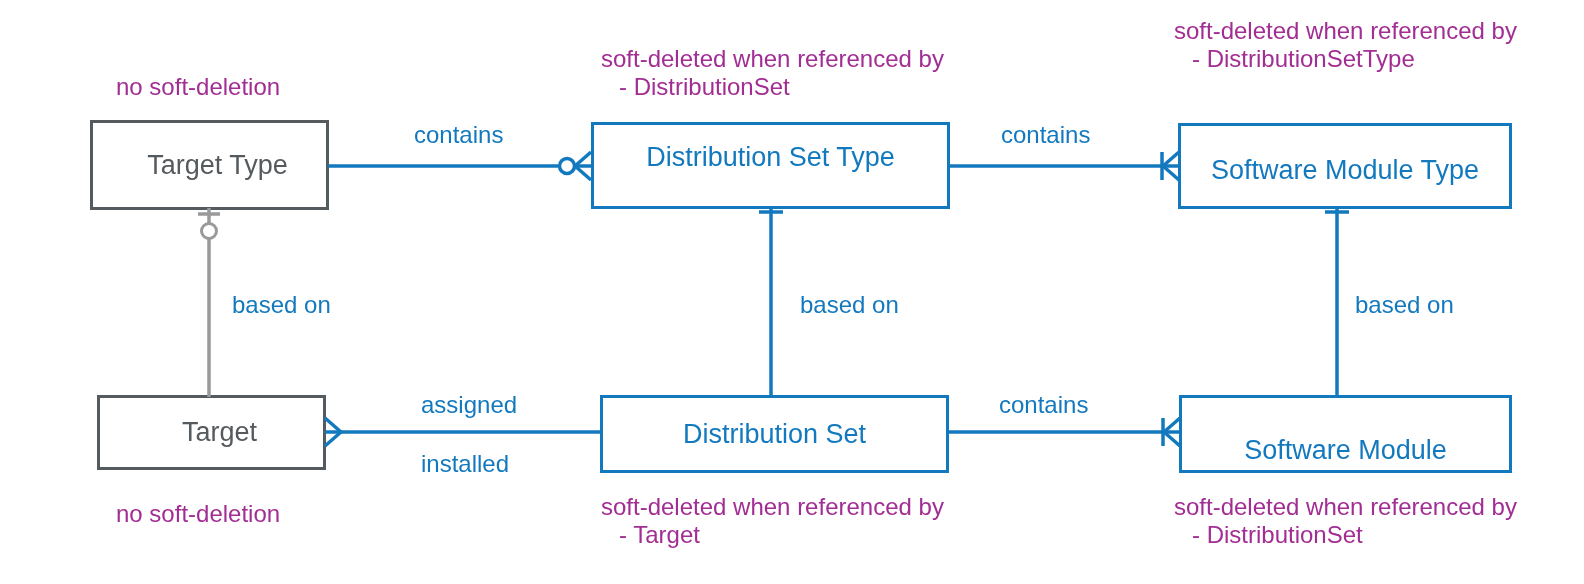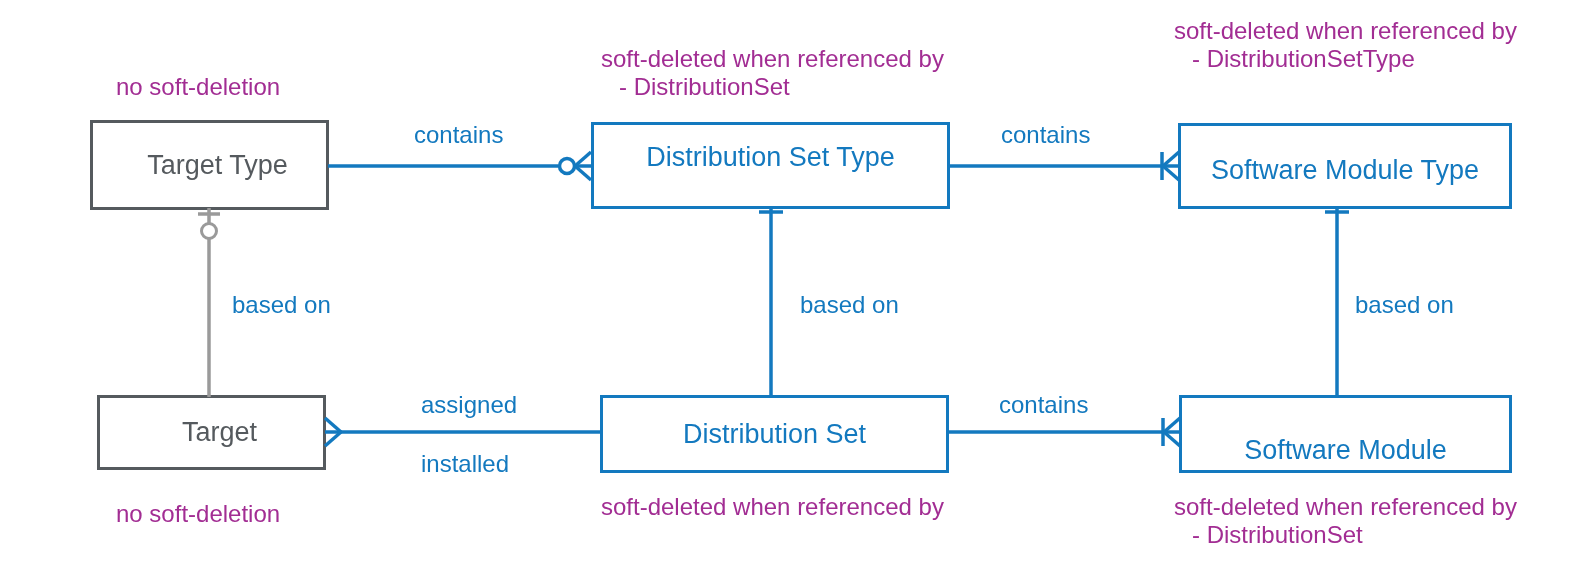--- a/index.html
+++ b/index.html
@@ -165,20 +165,21 @@
     <span>soft-deleted when referenced by</span>
     <span class="note-item">-  DistributionSetType</span>
   </div>
 
   <div class="note" style="left:116px; top:500px;">
     <span>no soft-deletion</span>
   </div>
 
   <div class="note" style="left:601px; top:493px;">
     <span>soft-deleted when referenced by</span>
+    <span class="note-item">-  Target</span>
   </div>
 
   <div class="note" style="left:1174px; top:493px;">
     <span>soft-deleted when referenced by</span>
     <span class="note-item">-  DistributionSet</span>
   </div>
 
 </div>
 
 </body></html>

